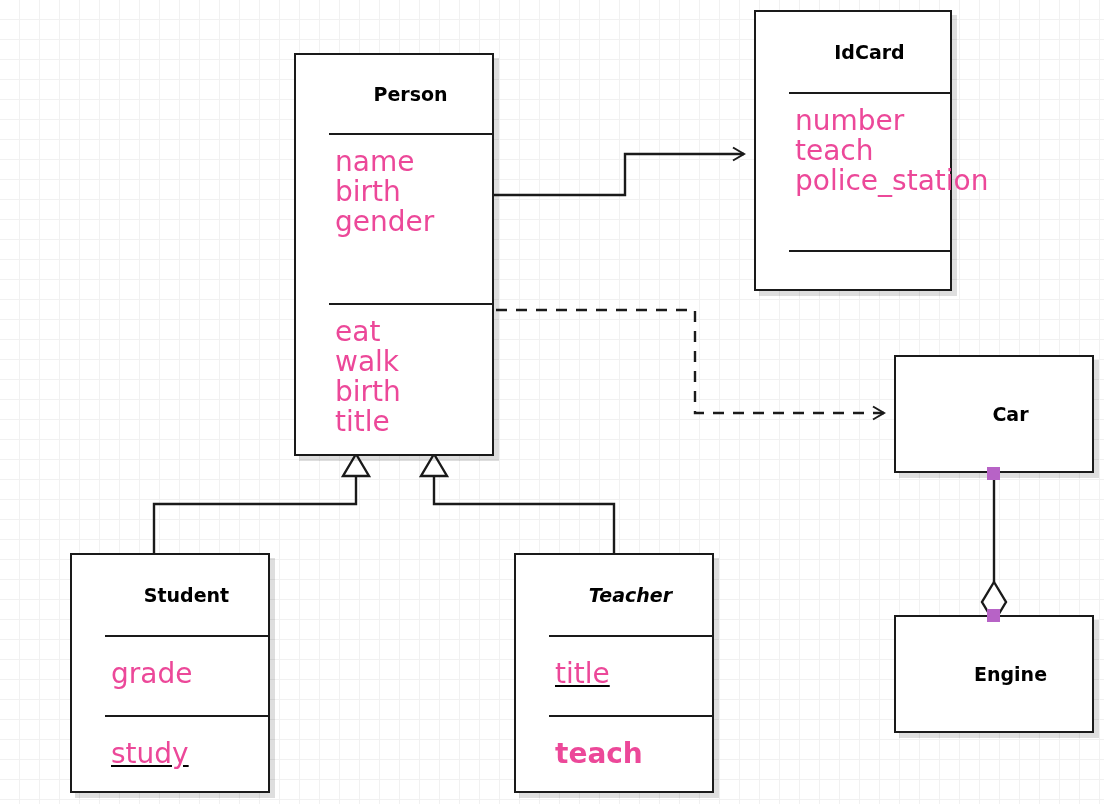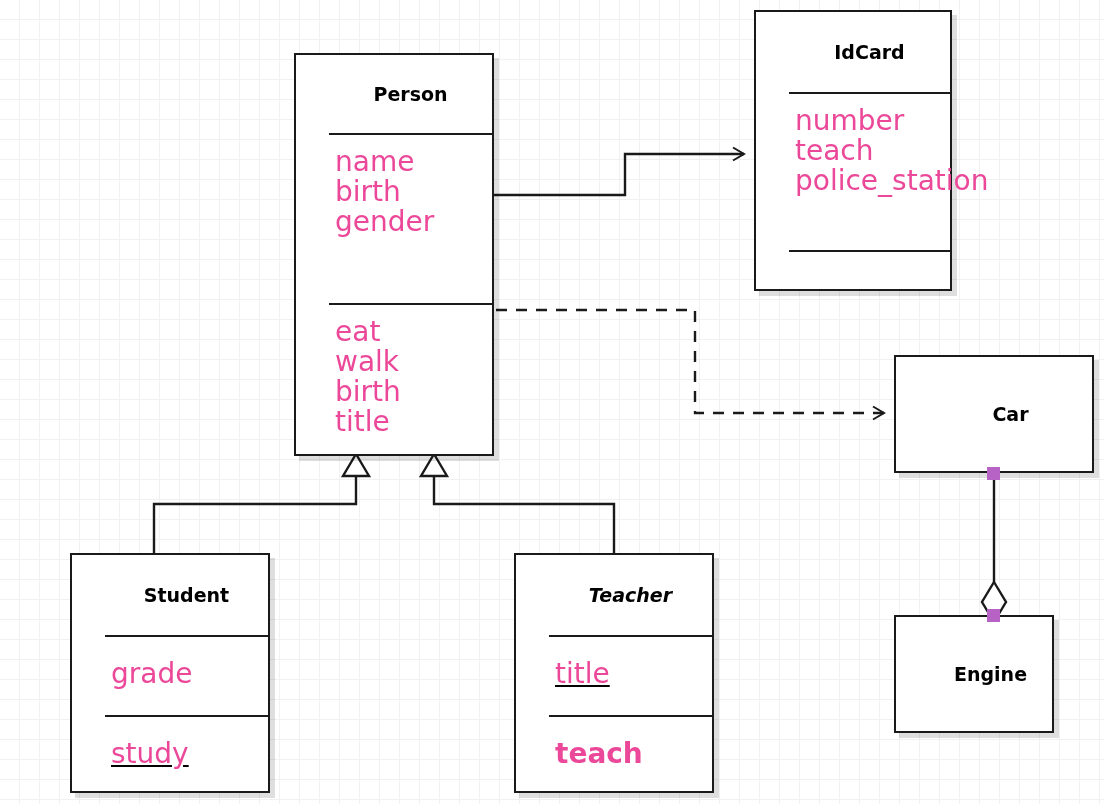--- a/index.html
+++ b/index.html
@@ -160,17 +160,17 @@
     </div>
     <div class="compartment" style="flex:1 1 auto; padding-top:22px;font-weight:bold;">
       <div class="member">teach</div>
     </div>
   </div>
 
   <div class="uml-class centered-only" id="box-car" style="left:894px; top:355px; width:200px; height:118px;">
     <div class="cls-name" style="height:118px;">Car</div>
   </div>
 
-  <div class="uml-class centered-only" id="box-engine" style="left:894px; top:615px; width:160px; height:118px;justify-content:flex-end;">
+  <div class="uml-class centered-only" id="box-engine" style="left:894px; top:615px; width:200px; height:118px;justify-content:flex-end;">
     <div class="cls-name" style="height:118px;">Engine</div>
   </div>
 
 </div>
 
 </body></html>

